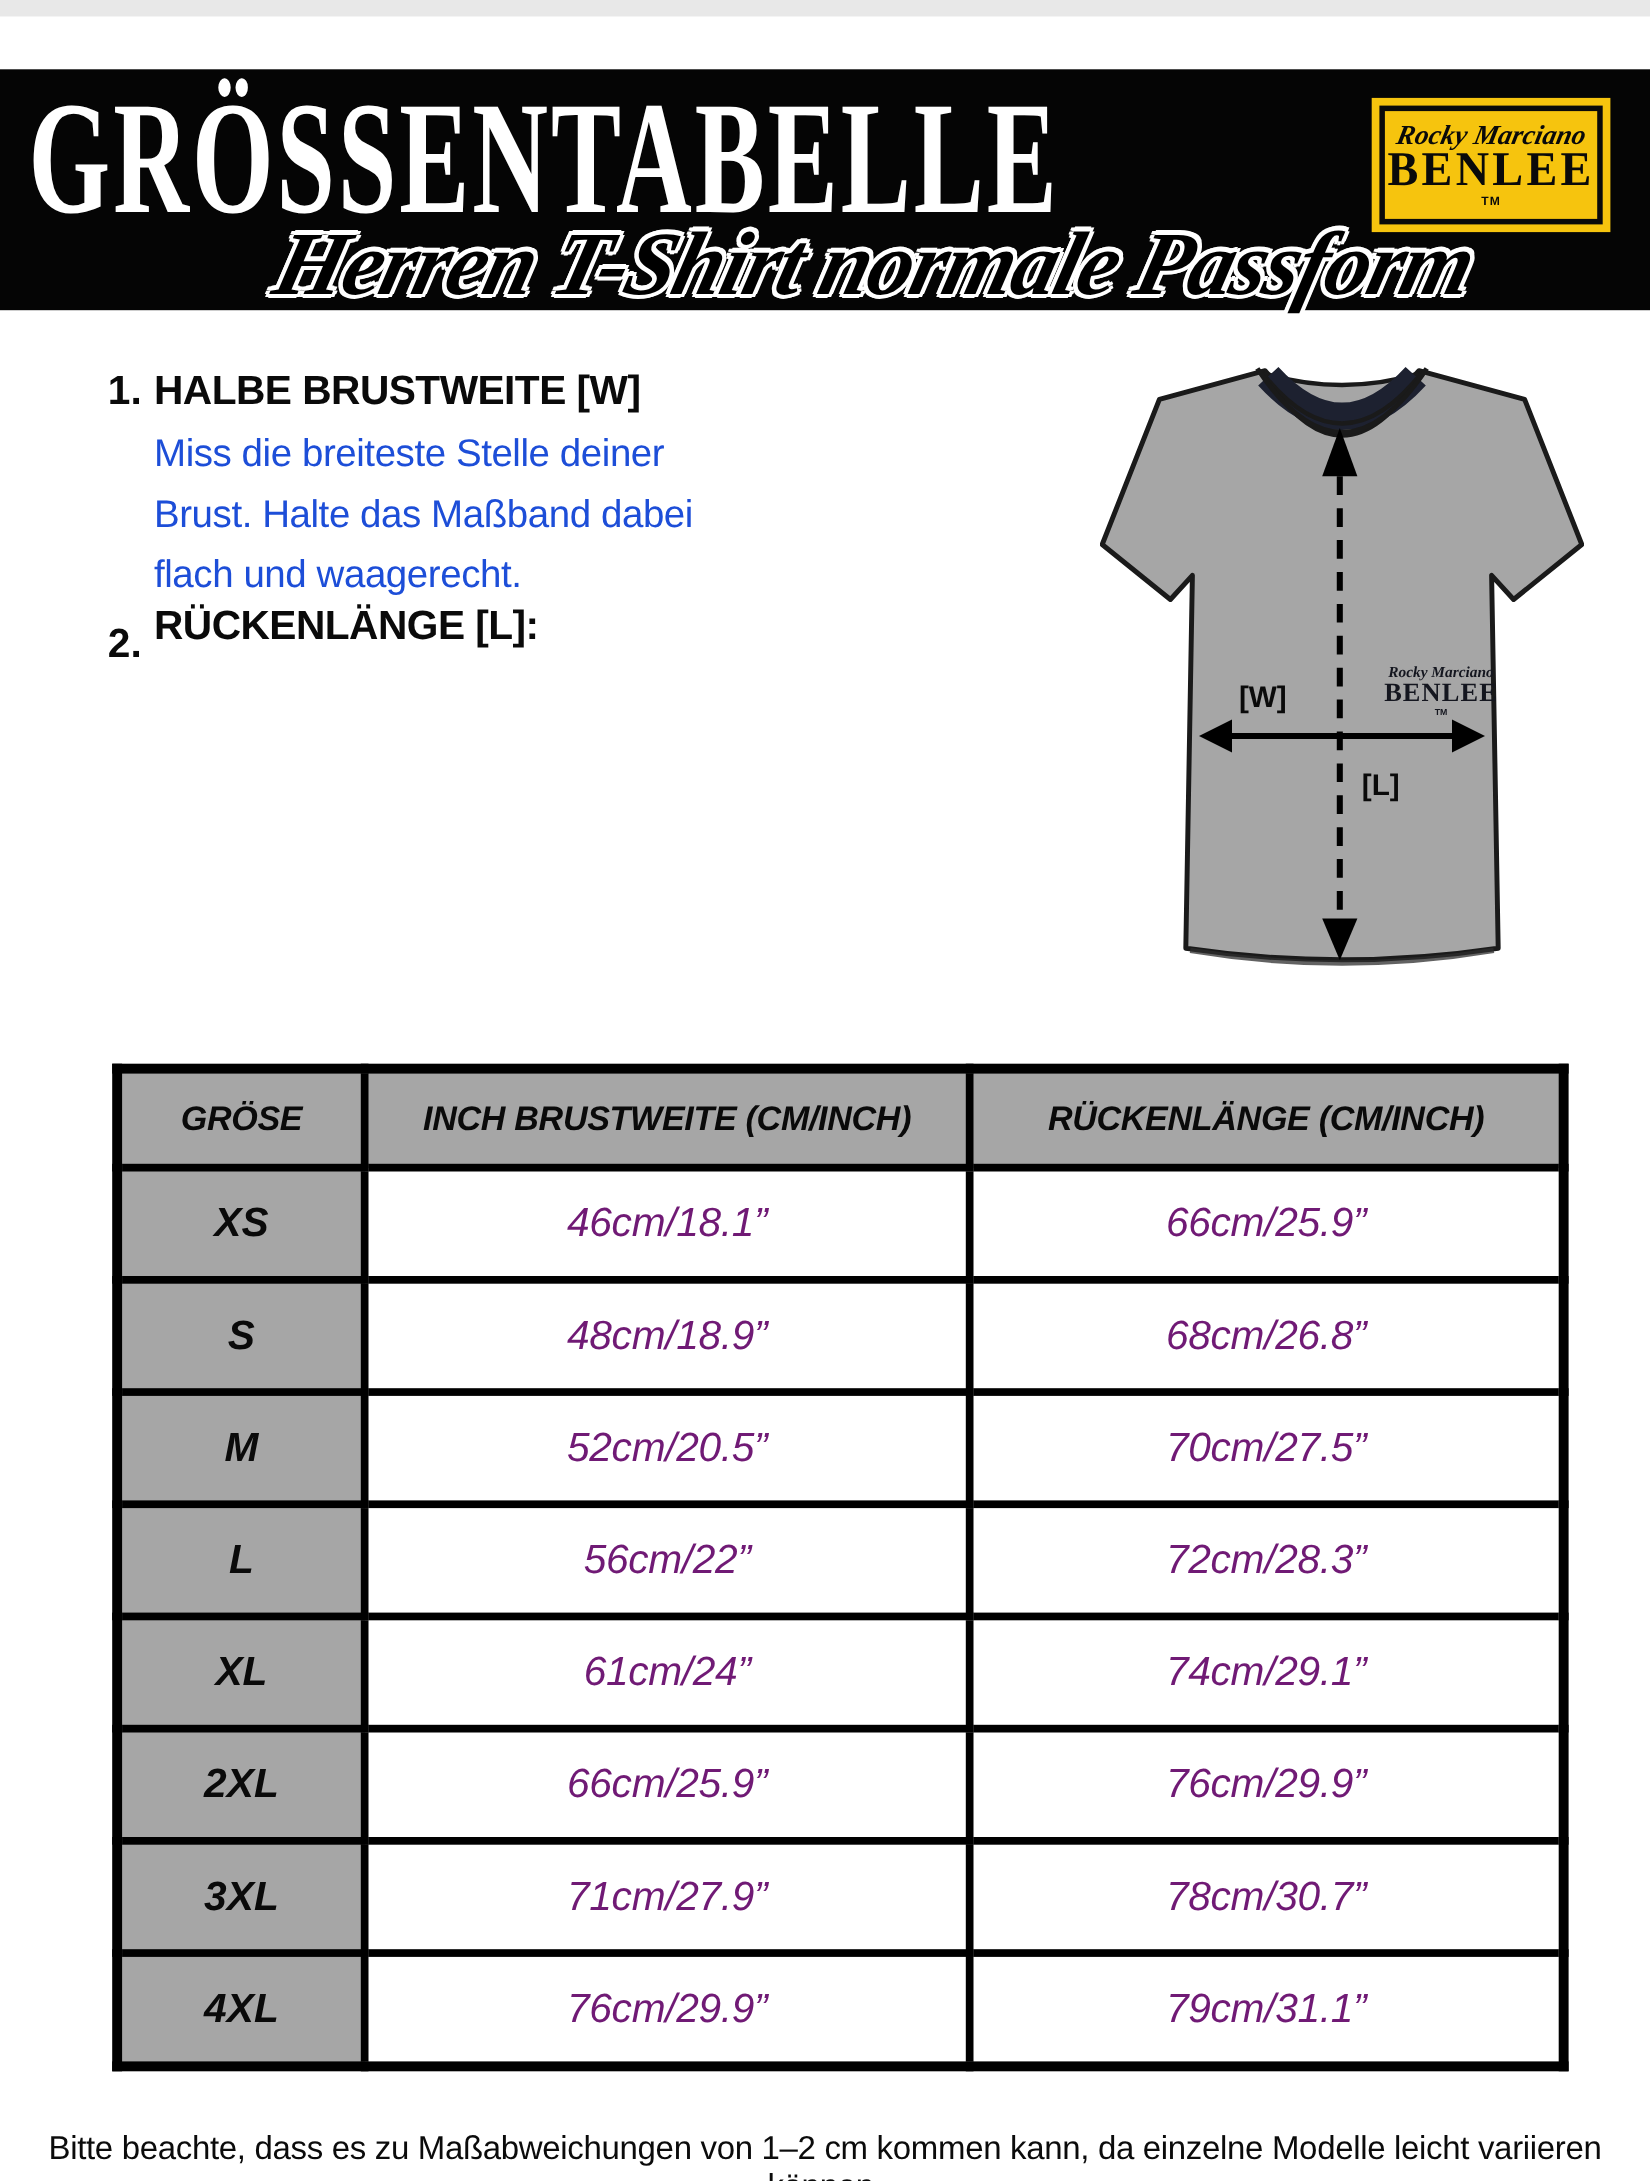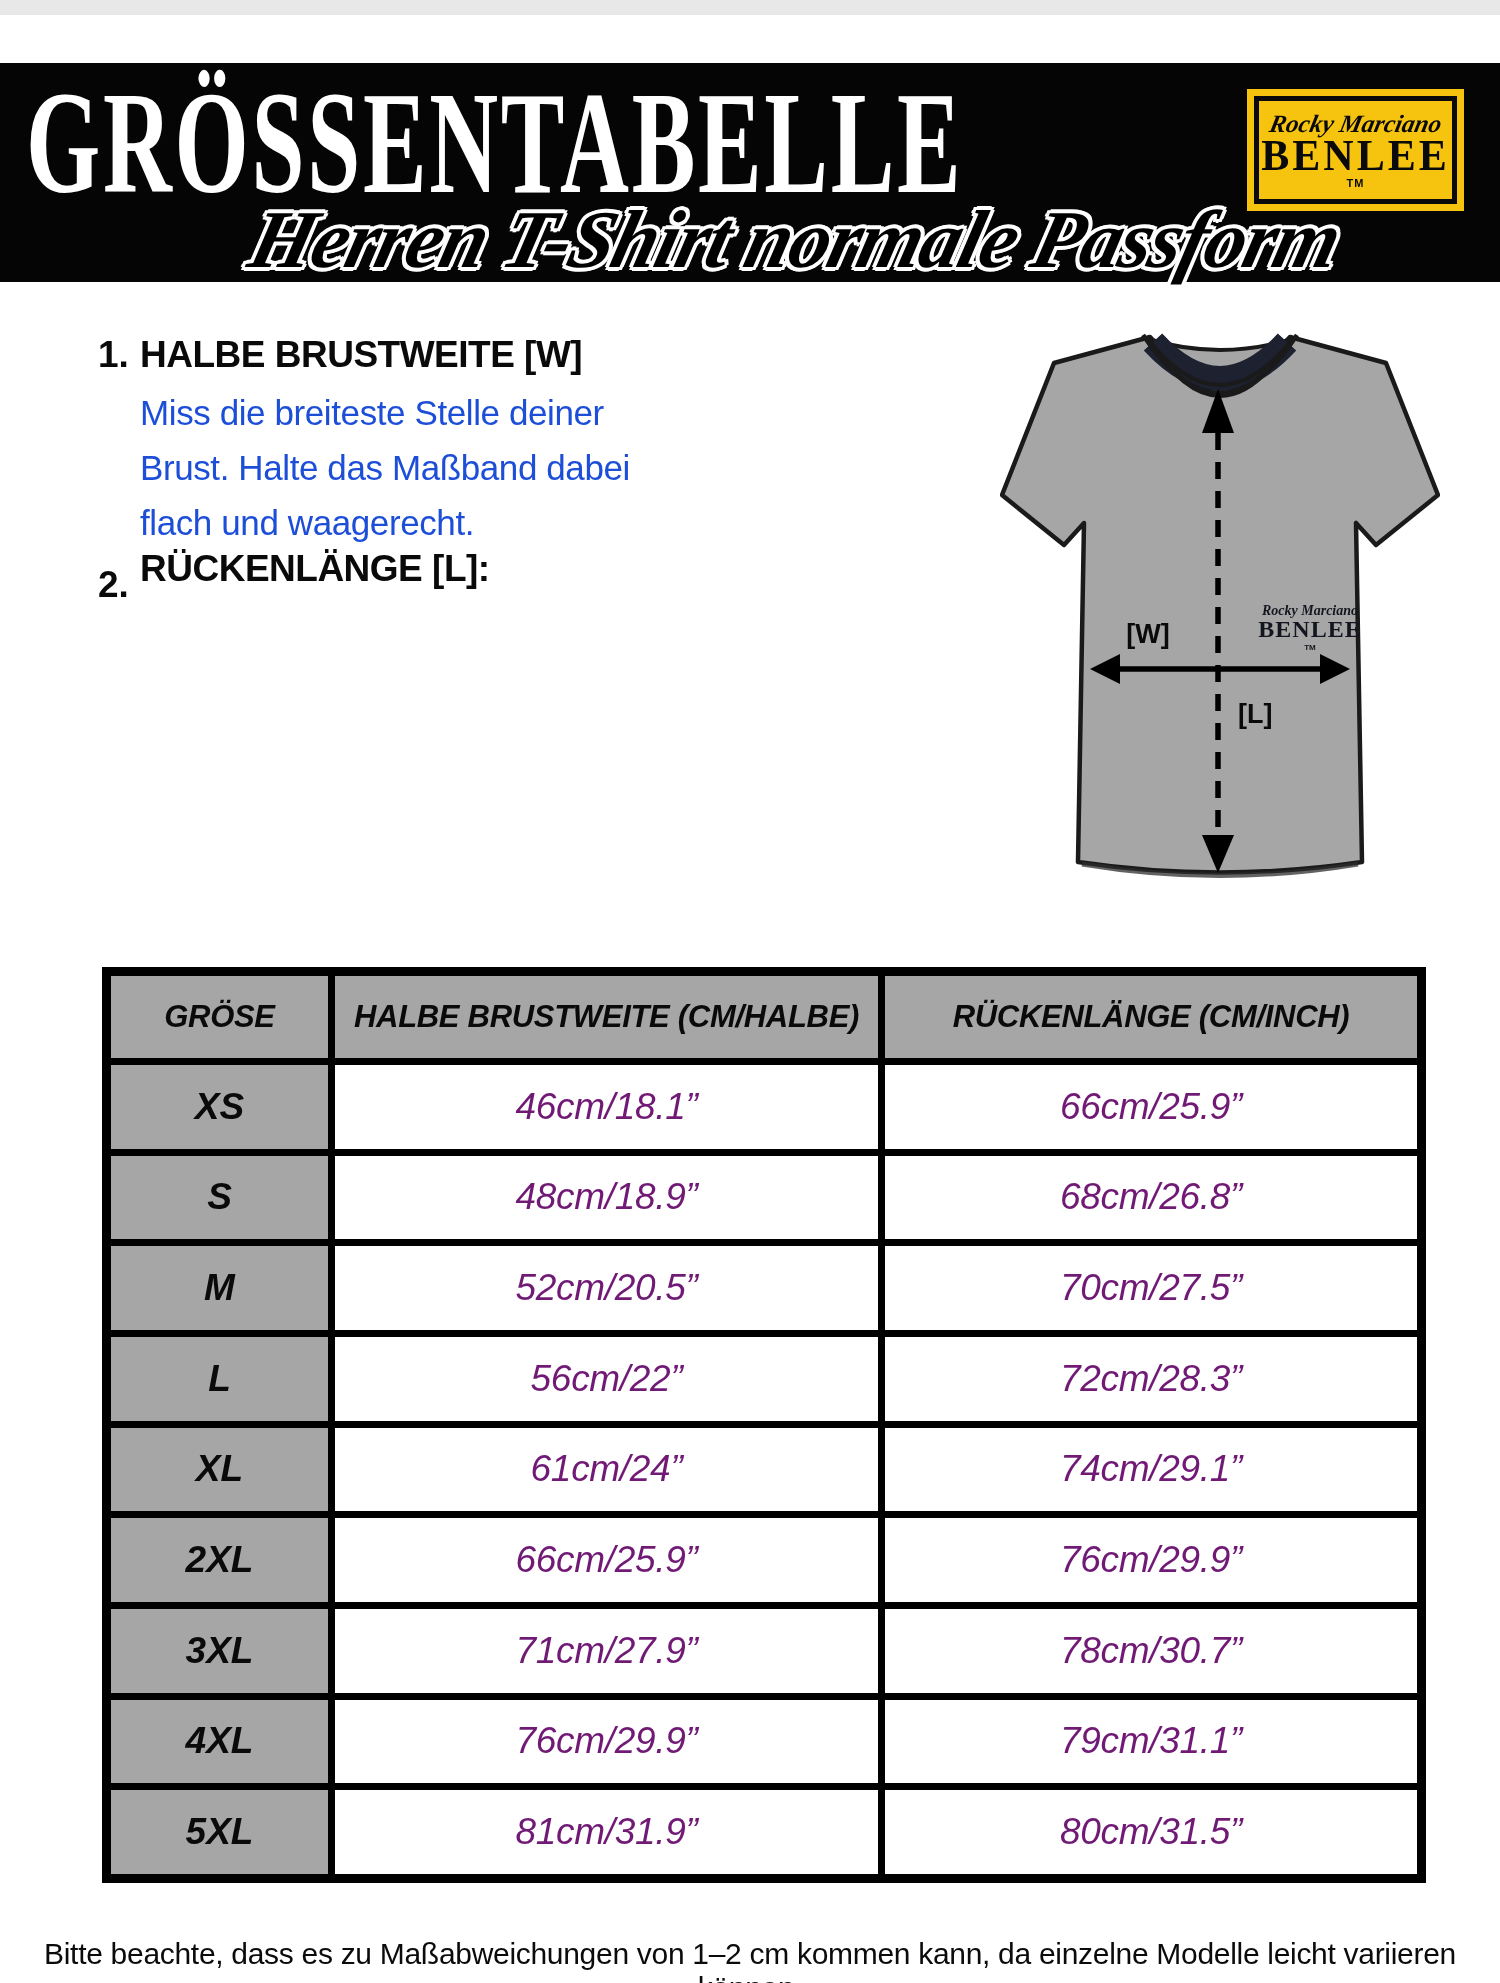--- a/index.html
+++ b/index.html
@@ -117,21 +117,21 @@
 
   <table class="size-table">
     <colgroup>
         <col style="width:225px">
         <col style="width:550px">
         <col style="width:540px">
       </colgroup>
     <thead>
       <tr>
         <th>GRÖSE</th>
-        <th>HALBE BRUSTWEITE (CM/HALBE)</th>
+        <th>INCH BRUSTWEITE (CM/INCH)</th>
         <th>RÜCKENLÄNGE (CM/INCH)</th>
       </tr>
     </thead>
     <tbody>
       <tr>
         <td class="size-cell">XS</td>
         <td class="val-cell">46cm/18.1”</td>
         <td class="val-cell">66cm/25.9”</td>
       </tr>
       <tr>
@@ -162,23 +162,18 @@
       <tr>
         <td class="size-cell">3XL</td>
         <td class="val-cell">71cm/27.9”</td>
         <td class="val-cell">78cm/30.7”</td>
       </tr>
       <tr>
         <td class="size-cell">4XL</td>
         <td class="val-cell">76cm/29.9”</td>
         <td class="val-cell">79cm/31.1”</td>
       </tr>
-      <tr>
-        <td class="size-cell">5XL</td>
-        <td class="val-cell">81cm/31.9”</td>
-        <td class="val-cell">80cm/31.5”</td>
-      </tr>
     </tbody>
   </table>
 
   <div class="footer-note">Bitte beachte, dass es zu Maßabweichungen von 1–2 cm kommen kann, da einzelne Modelle leicht variieren können.</div>
 
 </div>
 
 </body></html>

